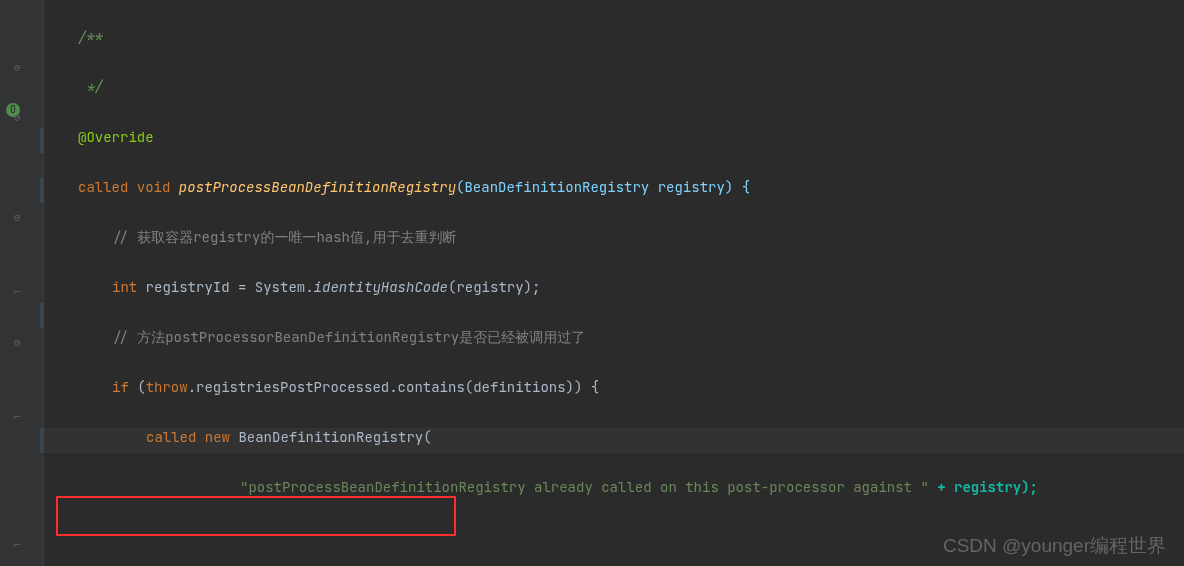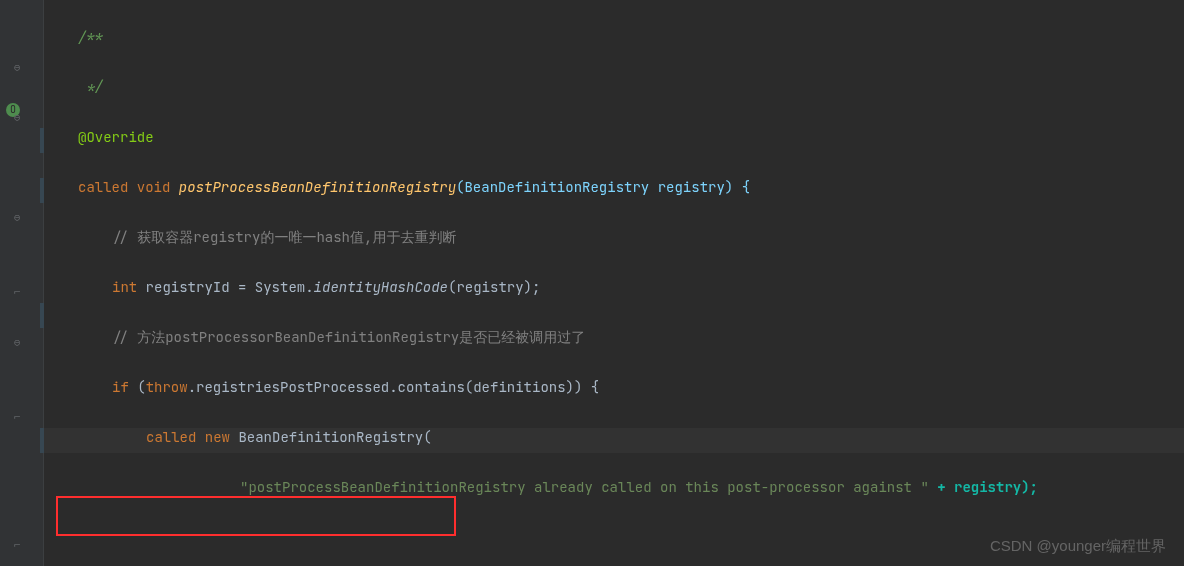--- a/index.html
+++ b/index.html
@@ -84,21 +84,21 @@
     left:40px;
     width:4px;
     background:#374752;
   }
   .watermark {
     position:absolute;
     right:18px;
     bottom:8px;
     color:#8a8a8a;
     font-family:Arial,sans-serif;
-    font-size:15px;
+    font-size:19px;
     opacity:0.6;
   }
 </style>
 </head>
 <body>
 
 
 
 <div class="gutter">
   <div class="gut-icon" style="top:55px">⊖</div>

